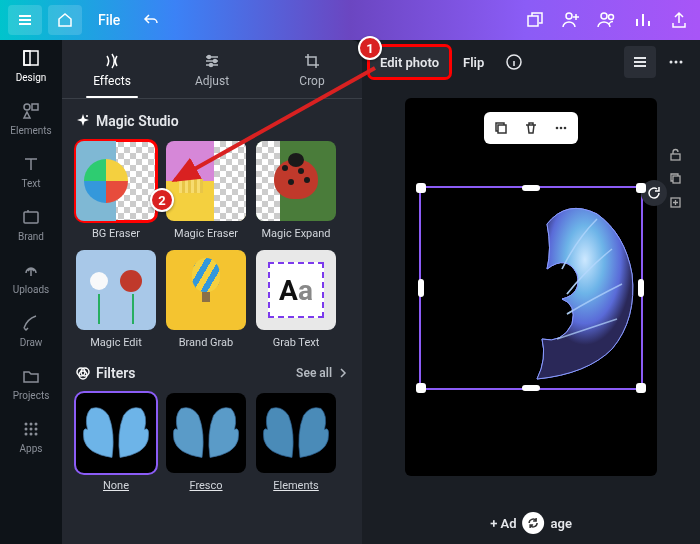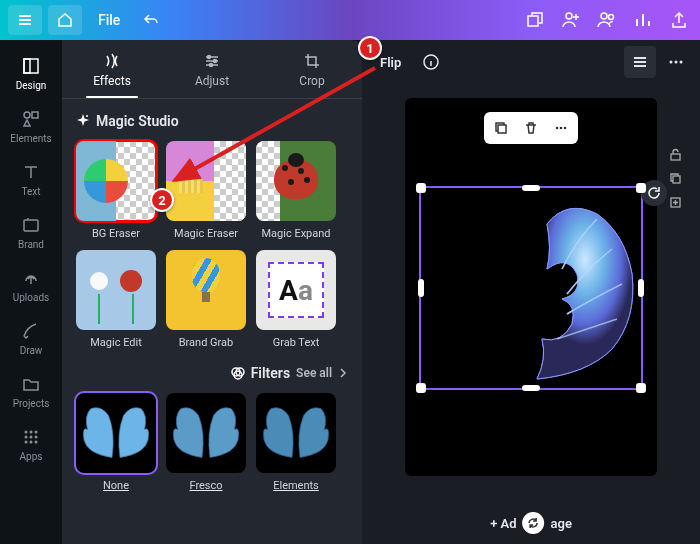--- a/index.html
+++ b/index.html
@@ -12,34 +12,34 @@
   .top-icon-btn.home { background: rgba(255,255,255,0.15); }
   .file-menu { padding: 4px 10px; font-size: 14px; font-weight:500; border-radius:4px; cursor:pointer; }
   .undo-btn { width: 30px; height: 30px; display:flex; align-items:center; justify-content:center; cursor:pointer; }
   .topbar-right { display:flex; align-items:center; gap:10px; }
   .tr-icon { width:26px; height:26px; display:flex; align-items:center; justify-content:center; cursor:pointer; color:#fff; }
 
   
   .main { display:flex; height: 504px; }
 
   
-  .sidebar { width: 62px; background:#0e1318; display:flex; flex-direction:column; align-items:center; padding-top:8px; gap:2px; }
+  .sidebar { width: 62px; background:#0e1318; display:flex; flex-direction:column; align-items:center; padding-top:0; gap:2px; }
   .side-item { width:100%; display:flex; flex-direction:column; align-items:center; justify-content:center; gap:4px; padding:8px 0; cursor:pointer; color:#8a8f98; font-size:10px; }
   .side-item.active { color:#fff; }
   .side-item .ic { width:20px; height:20px; display:flex; align-items:center; justify-content:center; }
 
   
   .panel { width: 300px; background:#23272f; border-top-right-radius:10px; padding:0; display:flex; flex-direction:column; color:#e5e7eb; }
   .panel-tabs { display:flex; border-bottom:1px solid #3a3f47; }
   .ptab { flex:1; display:flex; flex-direction:column; align-items:center; justify-content:center; padding:12px 0 10px; gap:4px; font-size:12px; color:#b5bac1; cursor:pointer; position:relative; }
   .ptab.active { color:#fff; }
   .ptab.active::after { content:""; position:absolute; bottom:0; left:24%; right:24%; height:2px; background:#fff; border-radius:2px; }
   .panel-body { padding:14px; overflow:auto; }
   .section-title { display:flex; align-items:center; gap:6px; font-size:14px; font-weight:600; margin-bottom:12px; }
-  .section-title.row { justify-content:flex-end; }
+  .section-title.row { justify-content:space-between; }
   .see-all { font-size:12px; color:#b5bac1; cursor:pointer; display:flex; align-items:center; gap:6px; }
 
   .tile-grid { display:grid; grid-template-columns: repeat(3, 80px); gap:10px; margin-bottom:16px; }
   .tile { display:flex; flex-direction:column; align-items:center; gap:6px; cursor:pointer; }
   .tile-thumb { width:80px; height:80px; border-radius:8px; overflow:hidden; position:relative; display:flex; align-items:center; justify-content:center; }
   .tile-thumb.highlight { outline:3px solid #ff0000; outline-offset:-1px; }
   .tile-label { font-size:11px; color:#d1d5db; text-align:center; }
 
   
   .filter-row { display:flex; gap:10px;text-decoration:underline; }
@@ -375,20 +375,21 @@
             </div>
           </div>
           <span class="tile-label">Elements</span>
         </div>
       </div>
     </div>
   </div>
 
   <div class="canvas-wrap">
     <div class="ctx-bar">
+      <button class="ctx-btn hi">Edit photo</button>
       <button class="ctx-btn" style="background:transparent;">Flip</button>
       <div class="ctx-icon-btn">
         <svg width="18" height="18" viewBox="0 0 18 18" fill="none" stroke="currentColor" stroke-width="1.5">
             <circle cx="9" cy="9" r="7"></circle>
             <path d="M9 5.5h.01M9 8v5"></path>
           </svg>
       </div>
       <div class="ctx-spacer"></div>
       <div class="ctx-icon-btn" style="background:#2a2e36;">
         <svg width="16" height="16" viewBox="0 0 16 16" fill="none" stroke="currentColor" stroke-width="2">

